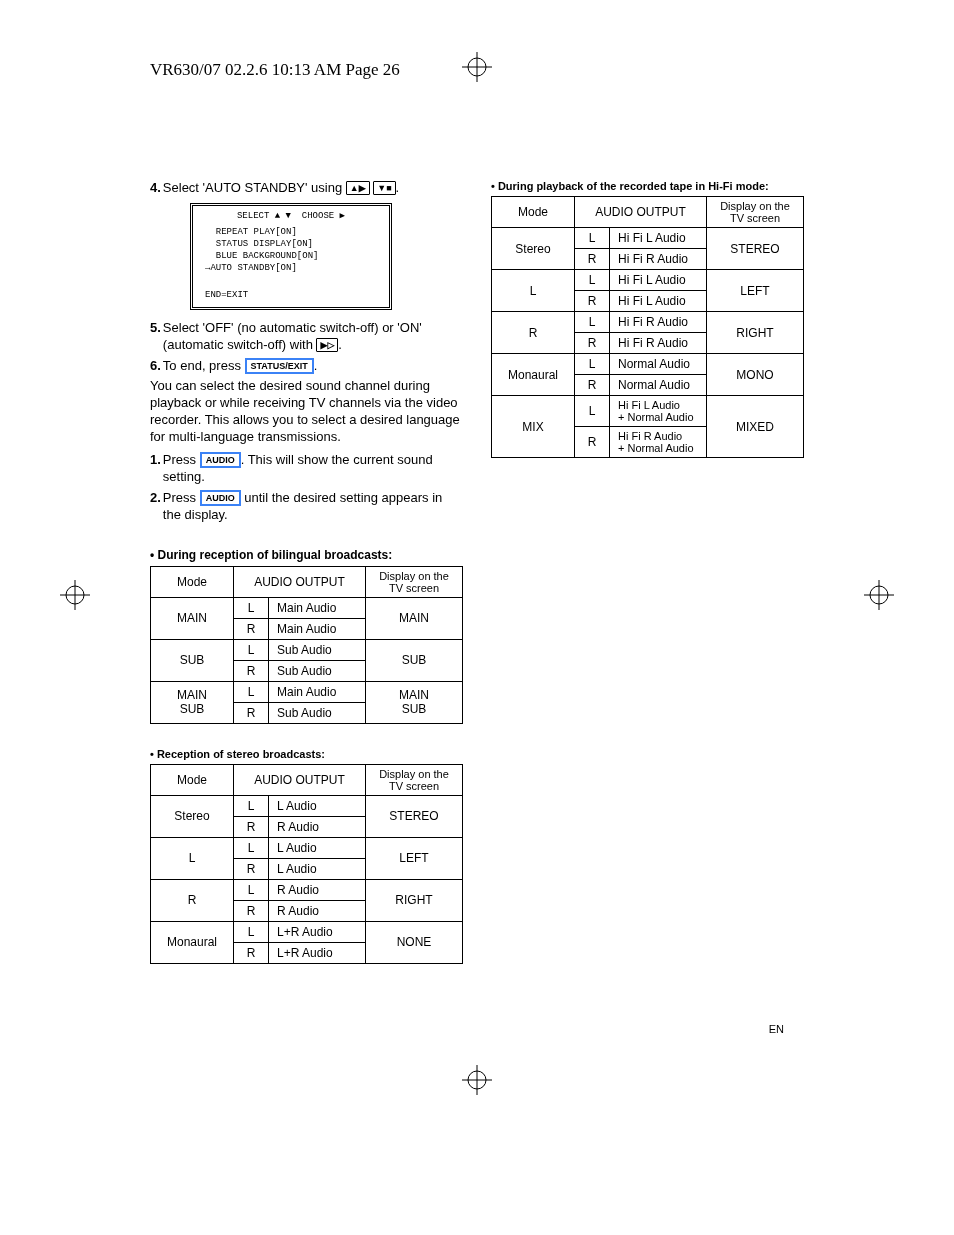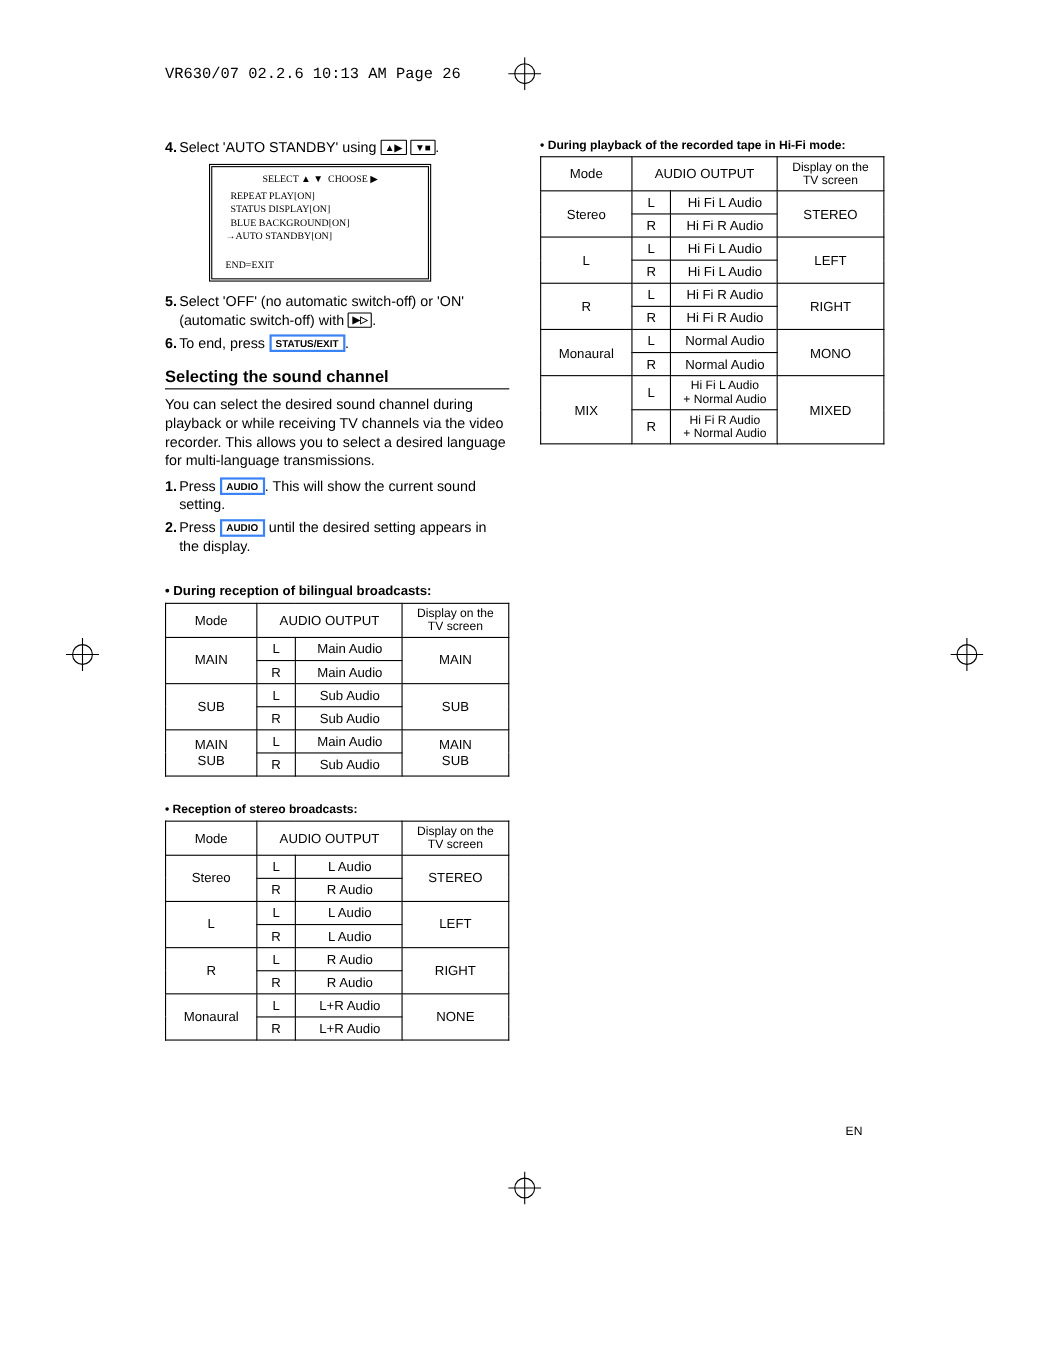--- a/index.html
+++ b/index.html
@@ -18,23 +18,23 @@
     box-sizing: border-box;
     padding: 60px 90px 70px 90px;
   }
   .crop-mark {
     position: absolute;
     width: 30px;
     height: 30px;
   }
   .crop-mark svg { display:block; }
   .header-line {
-    font-family: Liberation Mono, monospace;
-    font-size: 14px;
-    margin-bottom: 50px;
+    font-family: Liberation Serif, serif;
+    font-size: 17px;
+    margin-bottom: 100px;
   }
   .columns {
     display: flex;
     gap: 28px;
   }
   .col {
     flex: 1;
     min-width: 0;
   }
   .step {
@@ -69,21 +69,21 @@
     line-height: 12px;
     vertical-align: 1px;
   }
   .osd-box {
     border: 3px double #000;
     width: 180px;
     margin: 6px 0 10px 40px;
     padding: 4px 8px 6px 8px;
     font-size: 9px;
     line-height: 1.35;
-    font-family: Liberation Serif, serif;
+    font-family: Liberation Mono, monospace;
   }
   .osd-header {
     text-align: center;
     margin-bottom: 4px;
     font-size: 9px;
   }
   .osd-row {
     display: flex;
     justify-content: flex-start;
     padding: 0 4px;
@@ -121,21 +121,21 @@
     padding: 3px 6px;
     text-align: center;
     vertical-align: middle;
   }
   table.audio th {
     font-weight: normal;
   }
   table.audio .mode-col { width: 70px; }
   table.audio .lr-col { width: 22px; }
   table.audio .disp-col { width: 84px; font-size:11px; line-height:1.1;}
-  table.audio td.left-text { text-align:center; padding-left:8px;}
+  table.audio td.left-text { text-align:left; padding-left:8px;}
   .page-num {
     position: absolute;
     bottom: 200px;
     left: 0;
     right: 0;
     text-align: center;
     font-size: 18px;
   }
   .en-mark {
     position: absolute;
@@ -233,21 +233,20 @@
       </div>
 
       <div class="step">
         <span class="num">6.</span>
         <span class="body">
           <span>To end, press </span>
           <span class="keycap-lg">STATUS/EXIT</span><span>.</span>
         </span>
       </div>
 
-      <div class="section-heading">Selecting the sound channel</div>
       <div class="para">You can select the desired sound channel during playback or while receiving TV channels via the video recorder. This allows you to select a desired language for multi-language transmissions.</div>
 
       <div class="step">
         <span class="num">1.</span>
         <span class="body">
           <span>Press </span><span class="keycap-lg">AUDIO</span><span>. This will show the current sound setting.</span>
         </span>
       </div>
 
       <div class="step">

